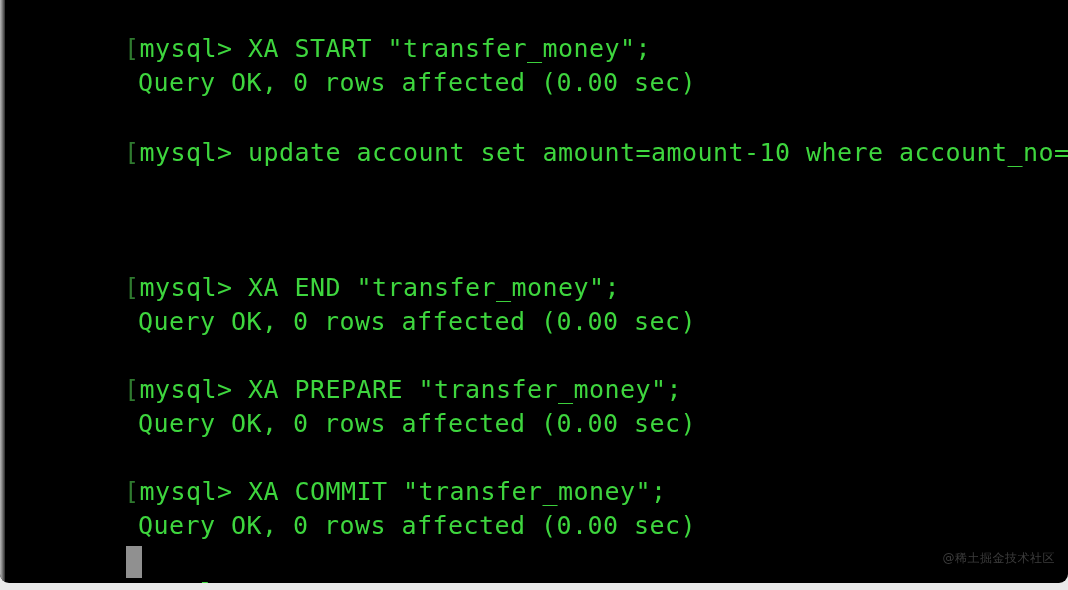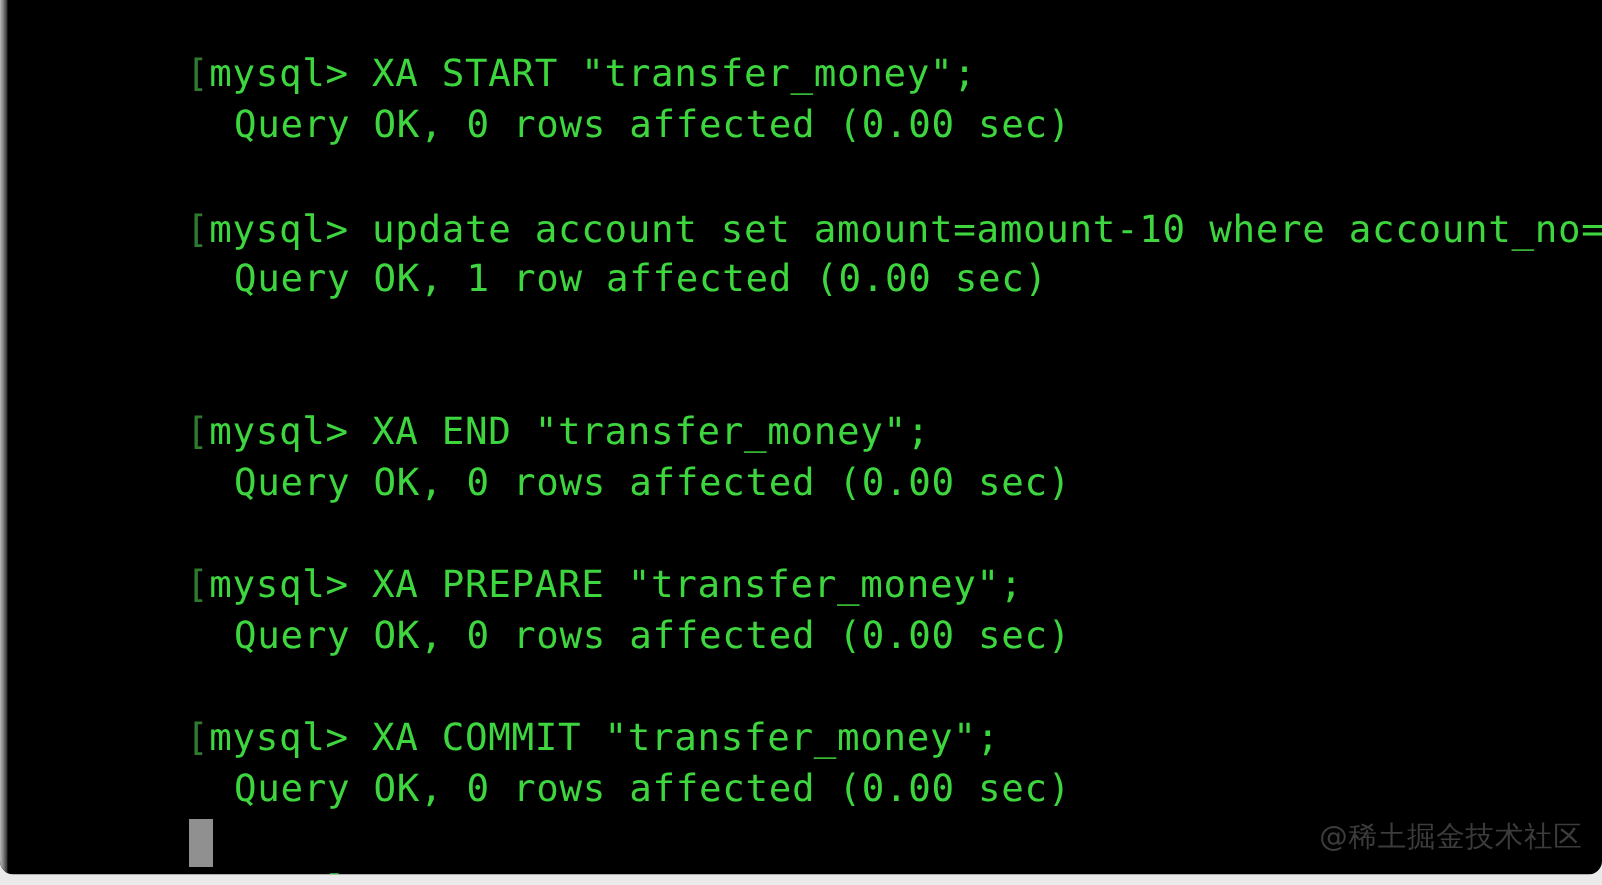--- a/index.html
+++ b/index.html
@@ -84,39 +84,39 @@
     height: 30px;
   }
 
   .line.blank { color: transparent; }
 
   
   .bracket {
     color: #2f7a2f;
   }
 
-  .indent { padding-left: 32px; }
+  .indent { padding-left: 14px; }
 
   
   #cursor {
     position: absolute;
     left: 126px;
     top: 546px;
     width: 16px;
     height: 32px;
     background: #909090;
   }
 
   
   #watermark {
     position: absolute;
     right: 13px;
     top: 546px;
     font-family: "DejaVu Sans", "Liberation Sans", sans-serif;
-    font-size: 19px;
+    font-size: 12px;
     line-height: 24px;
     color: #3c3c3c;
     letter-spacing: 0.5px;
     white-space: nowrap;
     user-select: none;
   }
 </style>
 </head>
 <body>
 
@@ -135,23 +135,20 @@
       </div>
 
       <div class="line blank indent" style="top:72px;">
         <span></span>
       </div>
 
       <div class="line" style="top:108px;">
         <span class="bracket">[</span><span>mysql&gt; update account set amount=amount-10 where account_no='A';</span>
       </div>
 
-      <div class="line indent" style="top:141px;">
-        <span>Query OK, 1 row affected (0.00 sec)</span>
-      </div>
 
 
       <div class="line blank indent" style="top:209px;">
         <span></span>
       </div>
 
       <div class="line" style="top:243px;">
         <span class="bracket">[</span><span>mysql&gt; XA END "transfer_money";</span>
       </div>
 

